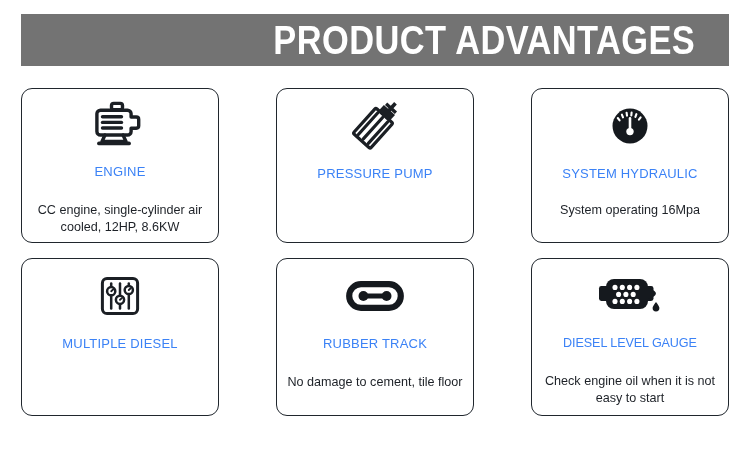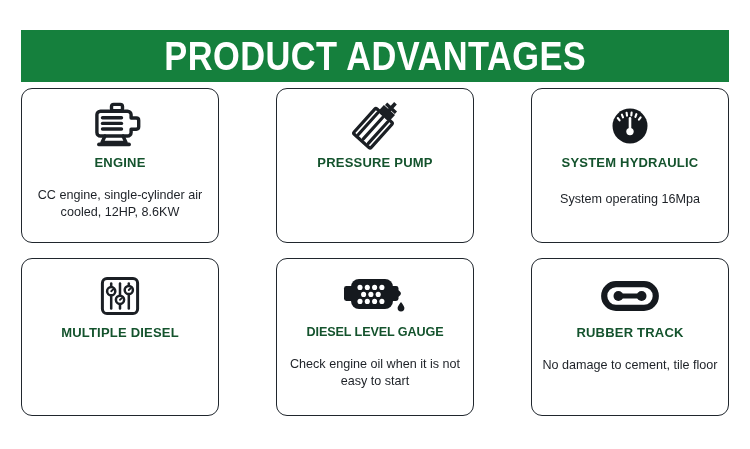--- a/index.html
+++ b/index.html
@@ -18,27 +18,27 @@
     position: relative;
     width: 750px;
     height: 449px;
     background: #ffffff;
   }
 
   
   .header-bar {
     position: absolute;
     left: 21px;
-    top: 30px;
+    top: 14px;
     width: 708px;
     height: 52px;
-    background: #15803d;
+    background: #737373;
     display: flex;
     align-items: center;
-    justify-content: center;
+    justify-content: flex-end;
   }
   .header-title {
     color: #ffffff;
     font-family: "Liberation Sans", sans-serif;
     font-weight: bold;
     font-size: 40px;
     line-height: 1;
     letter-spacing: 0.5px;
     transform: scaleX(0.86);
     transform-origin: center center;
@@ -71,37 +71,37 @@
   }
   .card-icon {
     height: 58px;
     display: flex;
     align-items: center;
     justify-content: center;
   }
   .card-icon svg { display: block; }
   .card-title {
     font-size: 13px;
-    font-weight: bold;
-    color: #14532d;
+    font-weight: normal;
+    color: #3b82f6;
     letter-spacing: 0.2px;
     text-align: center;
     white-space: nowrap;
-    margin-top: 0;
+    margin-top: 11px;
   }
   .card-title.tight {
     letter-spacing: -0.1px;
     font-size: 12.6px;
   }
   .card-desc {
     font-size: 12.6px;
     color: #1d2127;
     line-height: 17px;
     text-align: center;
-    margin-top: 17px;
+    margin-top: 23px;
     padding: 0 4px;
   }
   .card-desc.single { margin-top: 21px; }
 </style>
 </head>
 <body>
 
 <div class="page">
 
   <div class="header-bar">
@@ -182,20 +182,33 @@
             <circle cx="30.8" cy="16.0" r="4.1"></circle>
           </g>
           <g stroke="#1b1f24" stroke-width="1.9" stroke-linecap="round">
             <line x1="13.2" y1="17.2" x2="15.1" y2="15.5"></line>
             <line x1="22.0" y1="25.8" x2="23.9" y2="24.1"></line>
             <line x1="30.8" y1="16.0" x2="32.7" y2="14.3"></line>
           </g>
         </svg>
       </div>
       <div class="card-title">MULTIPLE DIESEL</div>
+    </div>
+
+    <div class="card">
+      <div class="card-icon">
+        <svg width="58" height="34" viewBox="0 0 58 34">
+          <rect x="3.2" y="5.2" width="51.6" height="23.6" rx="11.8" fill="none" stroke="#15191e" stroke-width="6.2"></rect>
+          <rect x="15.8" y="14.4" width="26.4" height="5.2" rx="2.6" fill="#15191e"></rect>
+          <circle cx="17.4" cy="17.0" r="4.9" fill="#15191e"></circle>
+          <circle cx="40.6" cy="17.0" r="4.9" fill="#15191e"></circle>
+        </svg>
+      </div>
+      <div class="card-title">RUBBER TRACK</div>
+      <div class="card-desc">No damage to cement, tile floor</div>
     </div>
 
     <div class="card">
       <div class="card-icon">
         <svg width="68" height="42" viewBox="0 0 68 42">
           <rect x="3.0" y="11.0" width="10.5" height="15.0" rx="2.4" fill="#15191e"></rect>
           <rect x="48.0" y="11.0" width="9.5" height="15.0" rx="2.4" fill="#15191e"></rect>
           <path d="M51.5 13.5 c5.4 0.6 8.4 3 8.4 5.0 c0 2.0 -3.0 4.4 -8.4 5.0 Z" fill="#15191e"></path>
           <rect x="10.0" y="4.0" width="42.0" height="30.0" rx="8.0" fill="#15191e"></rect>
           <g fill="#ffffff">
@@ -211,27 +224,14 @@
             <circle cx="33.6" cy="26.4" r="2.55"></circle>
             <circle cx="40.9" cy="26.4" r="2.55"></circle>
           </g>
           <path d="M60.0 27.0 c2.3 3.1 3.4 4.6 3.4 6.0 a3.4 3.4 0 0 1 -6.8 0 c0 -1.4 1.1 -2.9 3.4 -6.0 Z" fill="#15191e"></path>
         </svg>
       </div>
       <div class="card-title tight">DIESEL LEVEL GAUGE</div>
       <div class="card-desc">Check engine oil when it is not easy to start</div>
     </div>
 
-    <div class="card">
-      <div class="card-icon">
-        <svg width="58" height="34" viewBox="0 0 58 34">
-          <rect x="3.2" y="5.2" width="51.6" height="23.6" rx="11.8" fill="none" stroke="#15191e" stroke-width="6.2"></rect>
-          <rect x="15.8" y="14.4" width="26.4" height="5.2" rx="2.6" fill="#15191e"></rect>
-          <circle cx="17.4" cy="17.0" r="4.9" fill="#15191e"></circle>
-          <circle cx="40.6" cy="17.0" r="4.9" fill="#15191e"></circle>
-        </svg>
-      </div>
-      <div class="card-title">RUBBER TRACK</div>
-      <div class="card-desc">No damage to cement, tile floor</div>
-    </div>
-
   </div>
 </div>
 
 </body></html>

